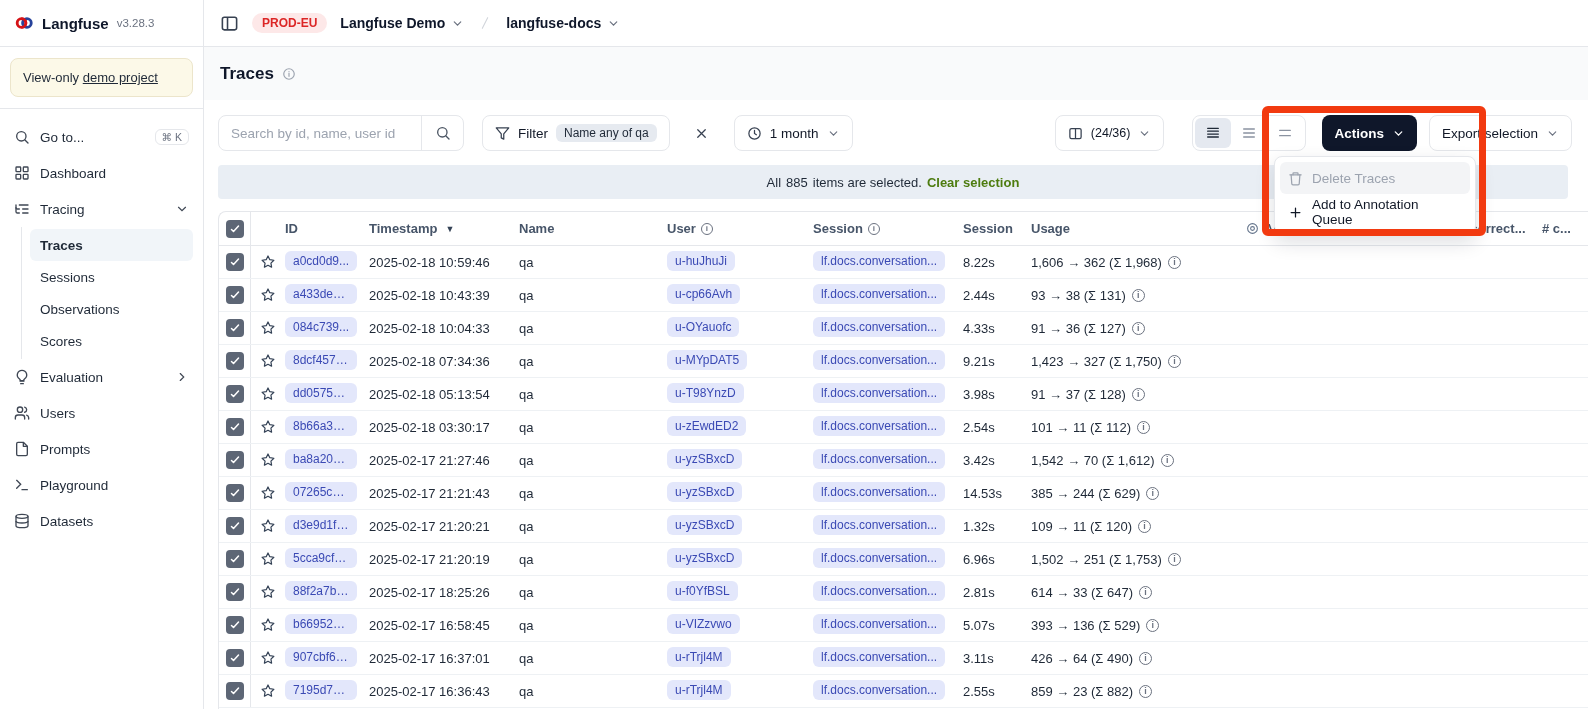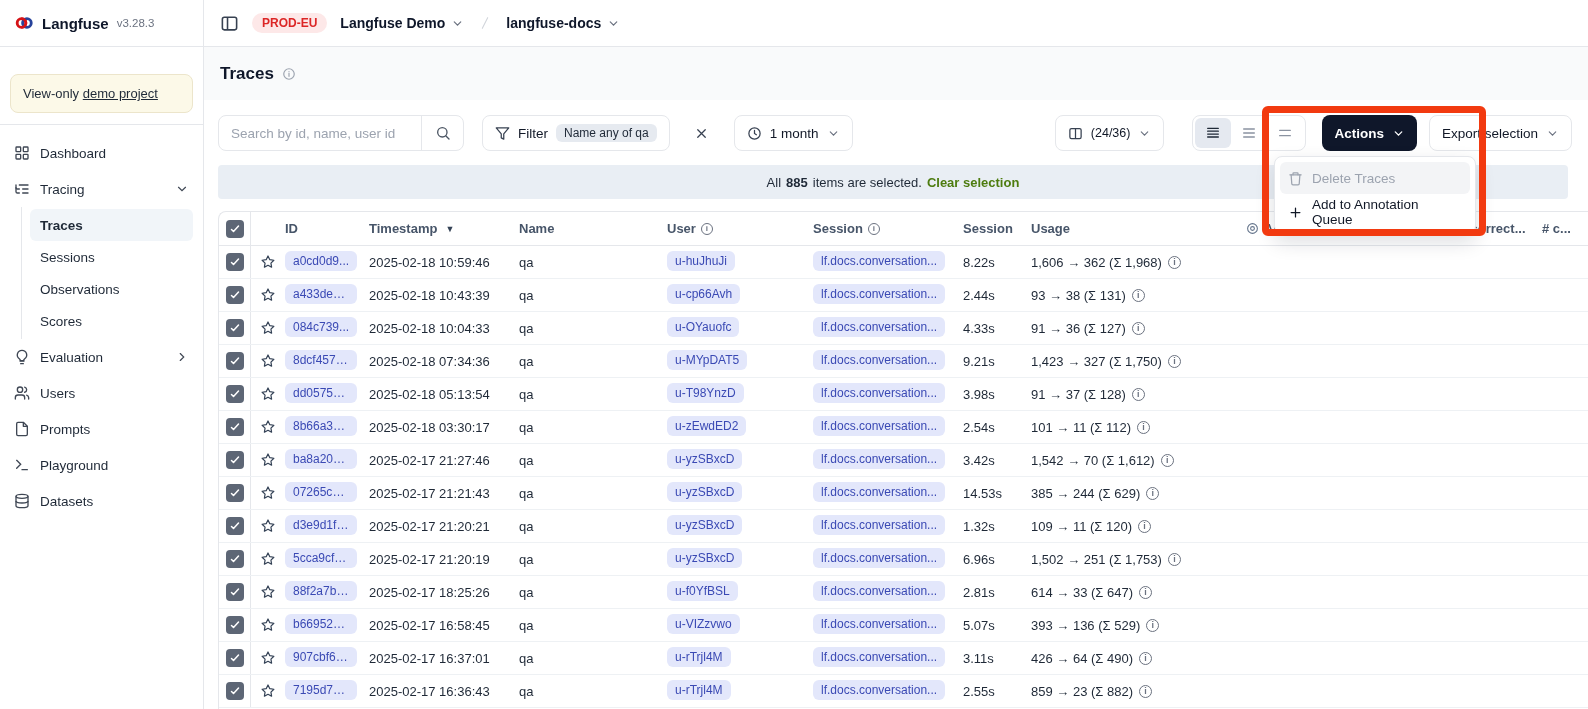--- a/index.html
+++ b/index.html
@@ -6,21 +6,21 @@
   html,body{width:1588px;height:709px}
   body{position:relative;font-family:"Liberation Sans",sans-serif;background:#fff;color:#111827;overflow:hidden;font-size:13px}
   svg{display:block}
   .icon{display:inline-flex;flex:none}
 
   
   .sidebar{position:absolute;left:0;top:0;width:204px;height:709px;background:#fff;border-right:1px solid #e5e7eb}
   .logo-row{height:47px;display:flex;align-items:center;gap:8px;padding:3px 14px;border-bottom:1px solid #e5e7eb}
   .logo-text{font-size:15px;font-weight:700;color:#0f172a}
   .version{font-size:11.5px;color:#6b7280}
-  .viewonly{margin:27px 10px 0 10px;background:#fcf9e8;border:1px solid #ece5cb;border-radius:8px;padding:11px 12px;font-size:13px;color:#1f2937}
+  .viewonly{margin:11px 10px 0 10px;background:#fcf9e8;border:1px solid #ece5cb;border-radius:8px;padding:11px 12px;font-size:13px;color:#1f2937}
   .viewonly a{color:#1f2937;text-decoration:underline;cursor:pointer}
   .side-divider{border-bottom:1px solid #e5e7eb;margin-top:11px}
   .nav{padding-top:10px}
   .nav-item{height:36px;display:flex;align-items:center;gap:10px;padding:0 14px;font-size:13.5px;color:#1f2937;cursor:pointer}
   .nav-item .icon{color:#3f4754}
   .kbd{margin-left:auto;border:1px solid #e5e7eb;border-radius:6px;padding:1px 6px;font-size:10.5px;color:#6b7280;background:#fff}
   .trail{margin-left:auto;color:#6b7280}
   .subnav{margin-left:21px;border-left:1px solid #e5e7eb;padding:2px 0}
   .sub-item{height:32px;display:flex;align-items:center;padding:0 10px;margin:0 10px 0 8px;border-radius:6px;font-size:13.5px;color:#1f2937;cursor:pointer}
   .sub-item.active{background:#f1f5f9;font-weight:600}
@@ -52,21 +52,21 @@
   .rh-group{display:flex;align-items:center;border:1px solid #e5e7eb;border-radius:8px;padding:0 2px;height:36px;background:#fff}
   .rh{width:36px;height:30px;display:flex;align-items:center;justify-content:center;border-radius:6px;color:#8b93a1;cursor:pointer}
   .rh.sel{background:#e5e9f0;color:#1f2937}
   .actions-btn{background:#0f172a;border:0;color:#fff;font-weight:600}
   .actions-btn .chev{color:#fff}
   .export-btn{font-weight:500}
   .gap28{width:28px}.gap16{width:16px}.gap12{width:12px}
 
   
   .sel-banner{position:absolute;left:14px;right:20px;top:165px;height:34px;background:#e9eef4;border-radius:4px;display:flex;align-items:center;justify-content:center;gap:5px;font-size:13px;color:#1f2937}
-  .sel-banner b{font-weight:700}
+  .sel-banner b{font-weight:400}
   .sel-link{color:#4d7c0f;font-weight:600;cursor:pointer}
 
   
   .table{position:absolute;left:14px;right:0;top:211px;bottom:0;border:1px solid #e5e7eb;border-right:0;border-bottom:0;border-top-left-radius:8px;background:#fff;overflow:hidden}
   .trow{display:grid;grid-template-columns:32px 34px 84px 150px 148px 146px 150px 68px 215px 148px 148px 60px;align-items:center}
   .thead{height:34px;border-bottom:1px solid #e5e7eb;color:#475569;font-size:13px;font-weight:600}
   .tbody .trow{height:33px;border-bottom:1px solid #eef1f4;font-size:13px;color:#1f2937}
   .cell{padding-right:8px;white-space:nowrap;overflow:hidden}
   .cell-cb{display:flex;justify-content:center;align-items:center;border-right:1px solid #e5e7eb;height:100%}
   .cbx{width:18px;height:18px;border-radius:4px;background:#5d6675;display:flex;align-items:center;justify-content:center;cursor:pointer}
@@ -103,20 +103,30 @@
     <span class="version">v3.28.3</span>
   </div>
 
   <div class="viewonly">
     <span>View-only</span>
     <a>demo project</a>
   </div>
   <div class="side-divider"></div>
 
   <nav class="nav">
+    <div class="nav-item">
+      <span class="icon">
+        <svg width="16" height="16" viewBox="0 0 24 24" fill="none" stroke="currentColor" stroke-width="2" stroke-linecap="round">
+            <circle cx="11" cy="11" r="7"></circle>
+            <path d="M16.5 16.5 21 21"></path>
+          </svg>
+      </span>
+      <span>Go to...</span>
+      <span class="kbd">⌘ K</span>
+    </div>
 
     <div class="nav-item">
       <span class="icon">
         <svg width="16" height="16" viewBox="0 0 24 24" fill="none" stroke="currentColor" stroke-width="2">
             <rect x="3" y="3" width="7" height="7" rx="1"></rect>
             <rect x="14" y="3" width="7" height="7" rx="1"></rect>
             <rect x="3" y="14" width="7" height="7" rx="1"></rect>
             <rect x="14" y="14" width="7" height="7" rx="1"></rect>
           </svg>
       </span>

